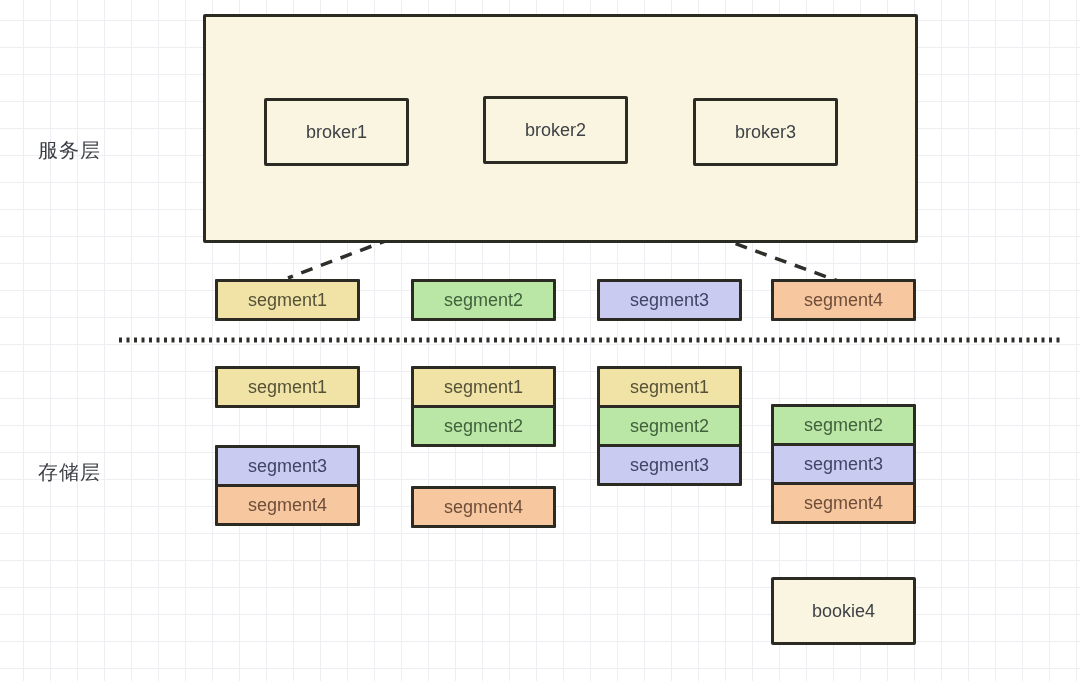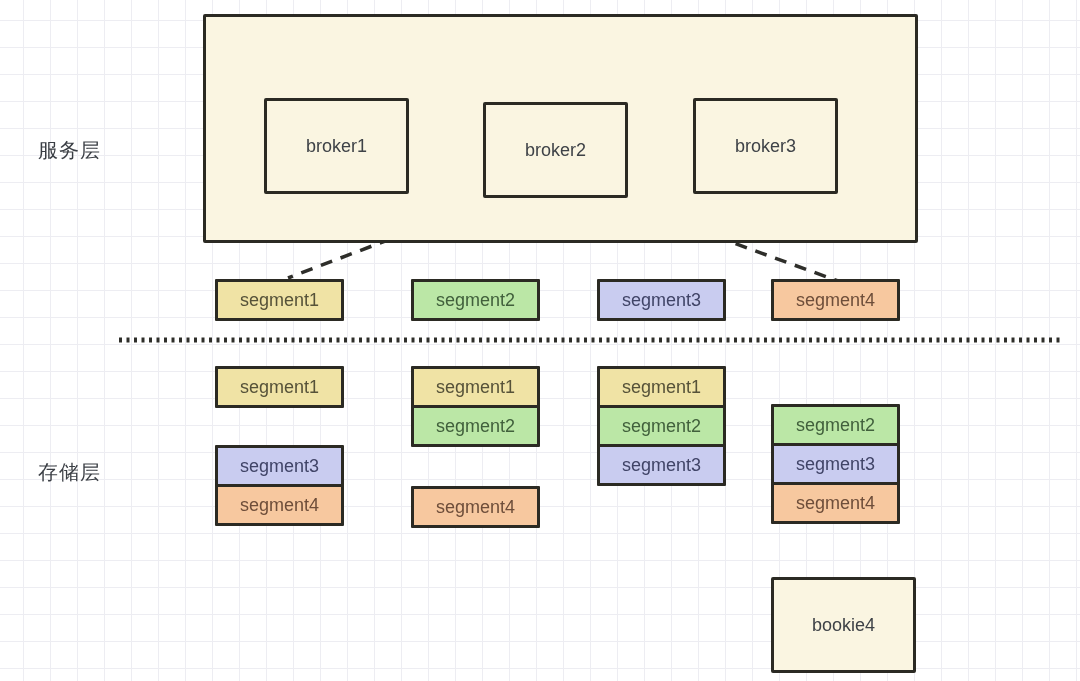--- a/index.html
+++ b/index.html
@@ -38,29 +38,29 @@
     white-space:nowrap;
   }
   .service-box{
     position:absolute;left:203px;top:14px;width:715px;height:229px;
     background:var(--node-fill);
     border:3px solid var(--border);
     border-radius:2px;
   }
   .node{
     position:absolute;
-    width:145px;height:96px;
+    width:145px;height:68px;
     background:var(--node-fill);
     border:3px solid var(--border);
     border-radius:2px;
     display:flex;align-items:center;justify-content:center;
     font-size:18px;color:var(--text);
   }
   .seg{
-    width:129px;height:42px;
+    width:145px;height:42px;
     border:3px solid var(--border);
     border-radius:1px;
     display:flex;align-items:center;justify-content:center;
     font-size:18px;
   }
   .seg.abs{position:absolute;}
   .stack{position:absolute;width:145px;}
   .stack .seg{position:relative;}
   .stack .seg + .seg{margin-top:-3px;}
   .v-yellow{background:var(--yellow-bg);color:var(--yellow-text);}
@@ -80,21 +80,21 @@
   </svg>
 
   <div class="layer-label" style="left:38px;top:137px">服务层</div>
   <div class="layer-label" style="left:38px;top:459px">存储层</div>
 
   <div class="service-box"></div>
 
   <div class="node" style="left:264px;top:98px">
     <span>broker1</span>
   </div>
-  <div class="node" style="left:483px;top:102px">
+  <div class="node" style="left:483px;top:96px">
     <span>broker2</span>
   </div>
   <div class="node" style="left:693px;top:98px">
     <span>broker3</span>
   </div>
 
   <div class="seg abs v-yellow" style="left:215px;top:279px">
     <span>segment1</span>
   </div>
   <div class="seg abs v-green" style="left:411px;top:279px">

